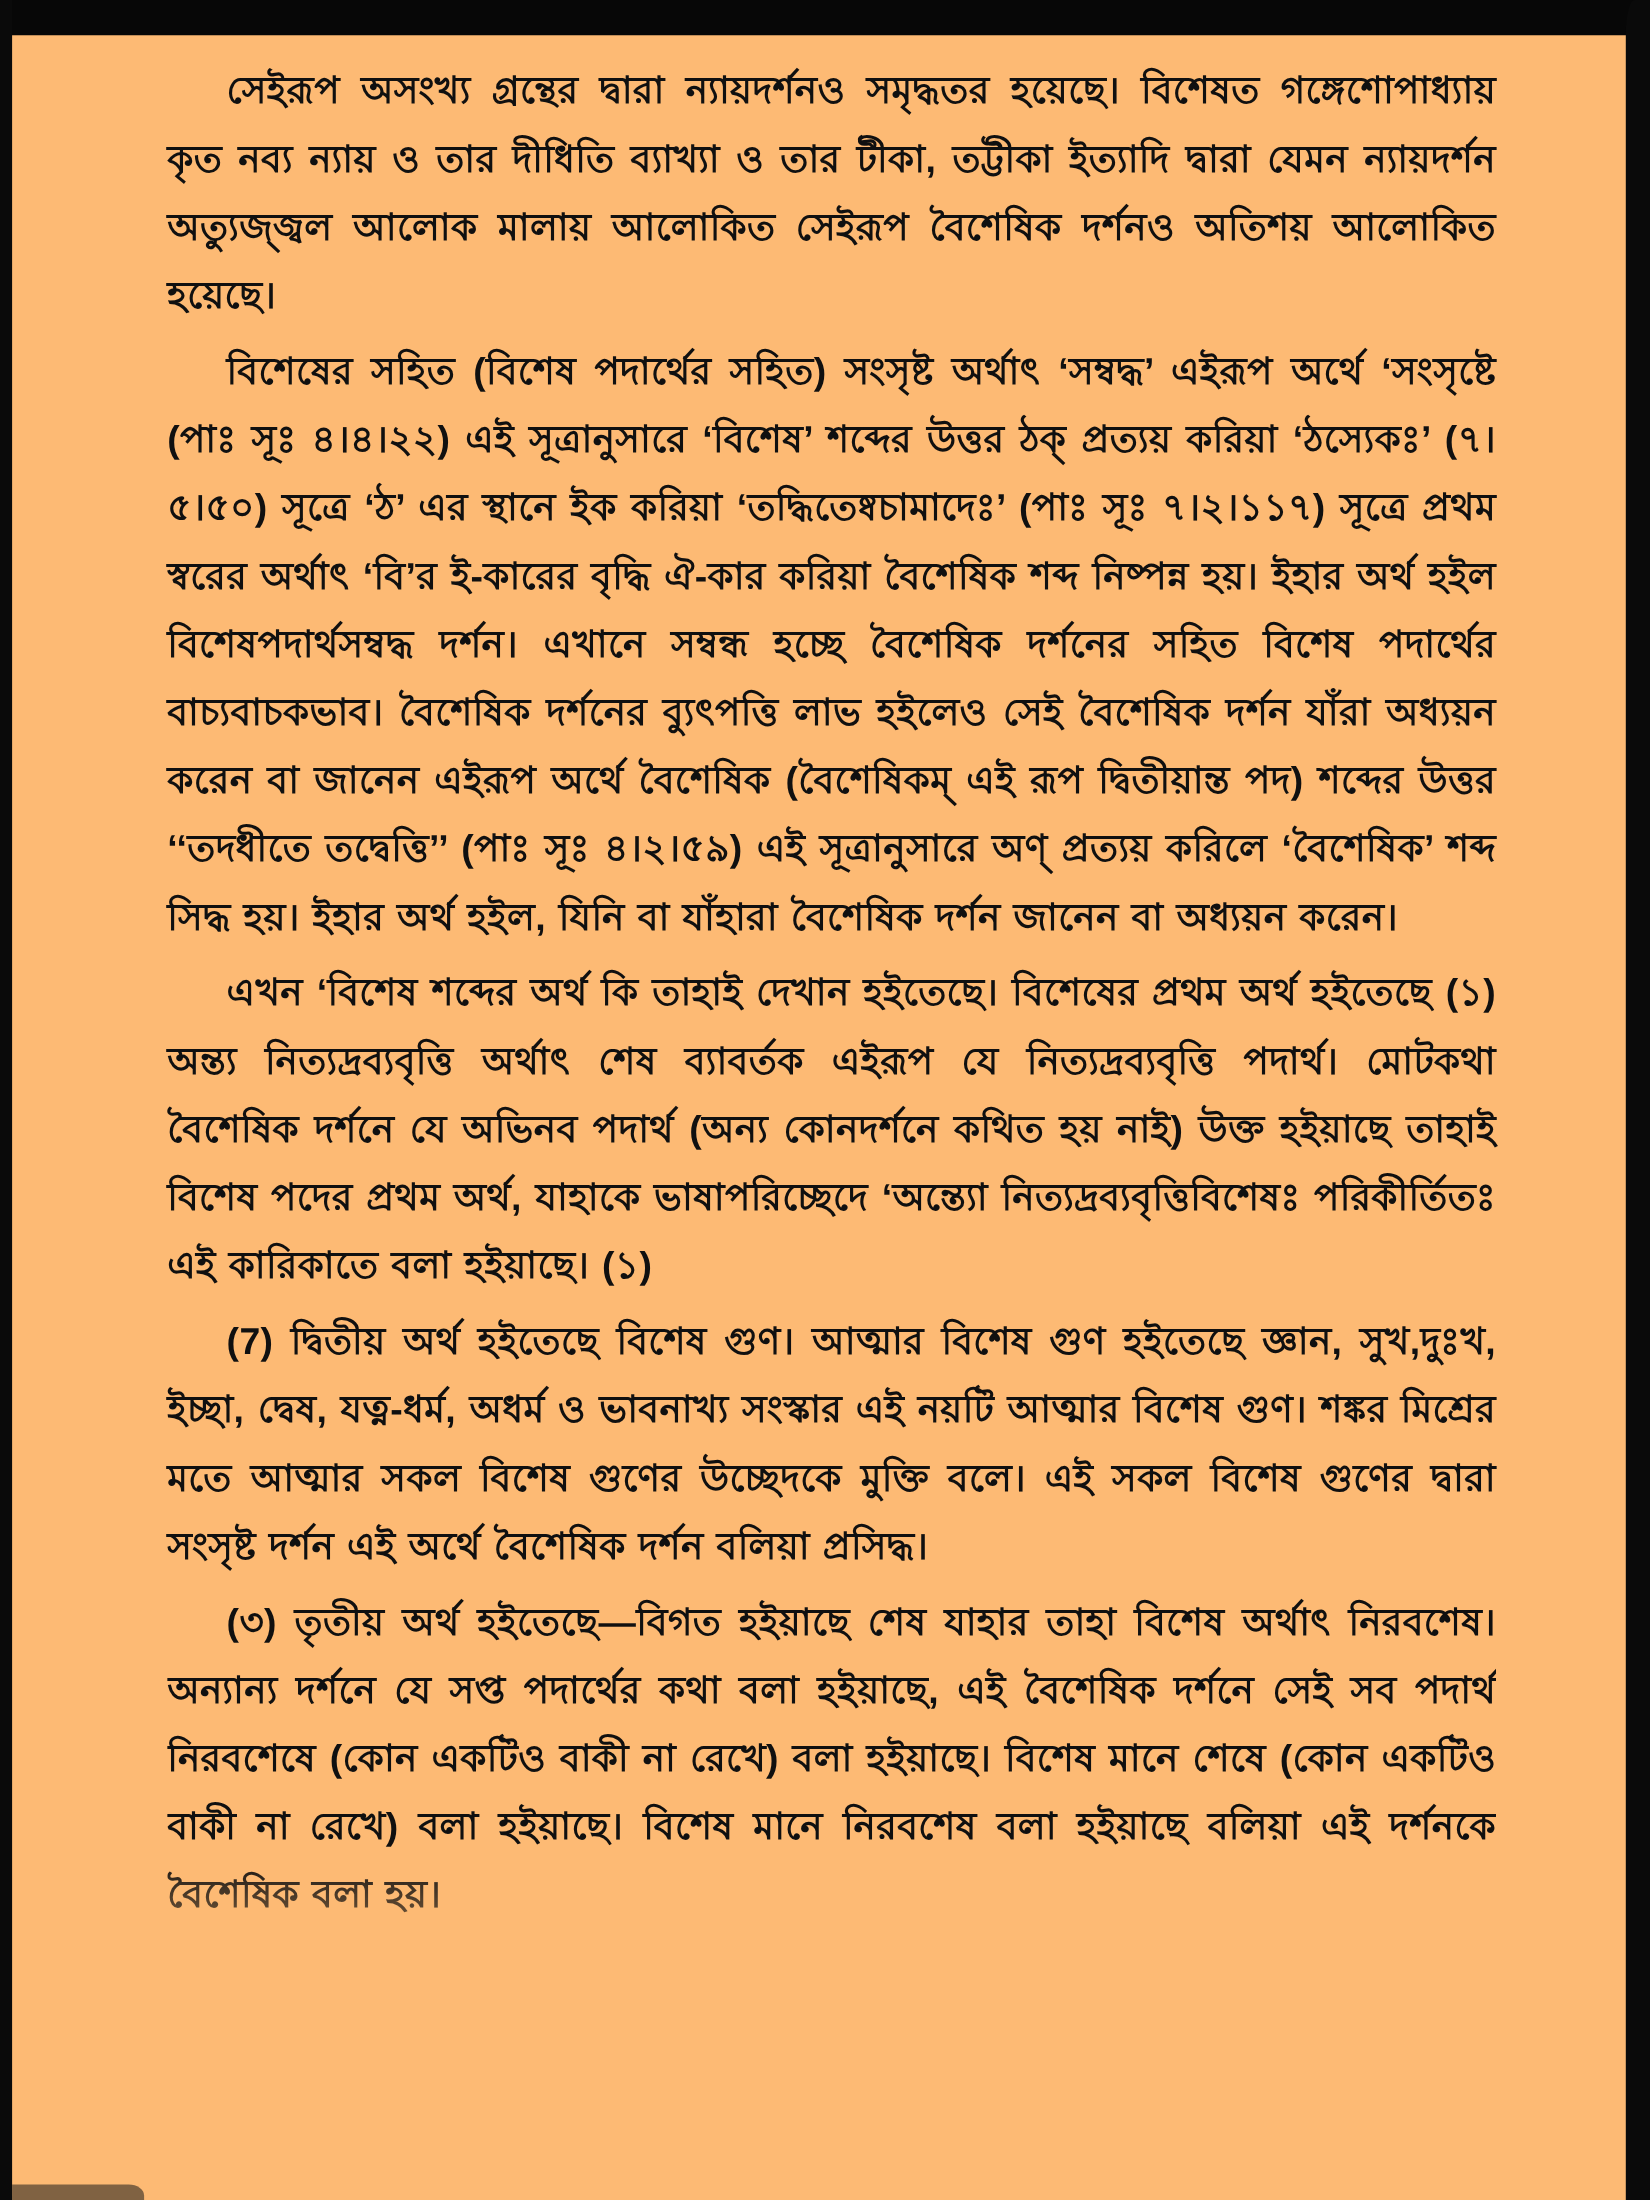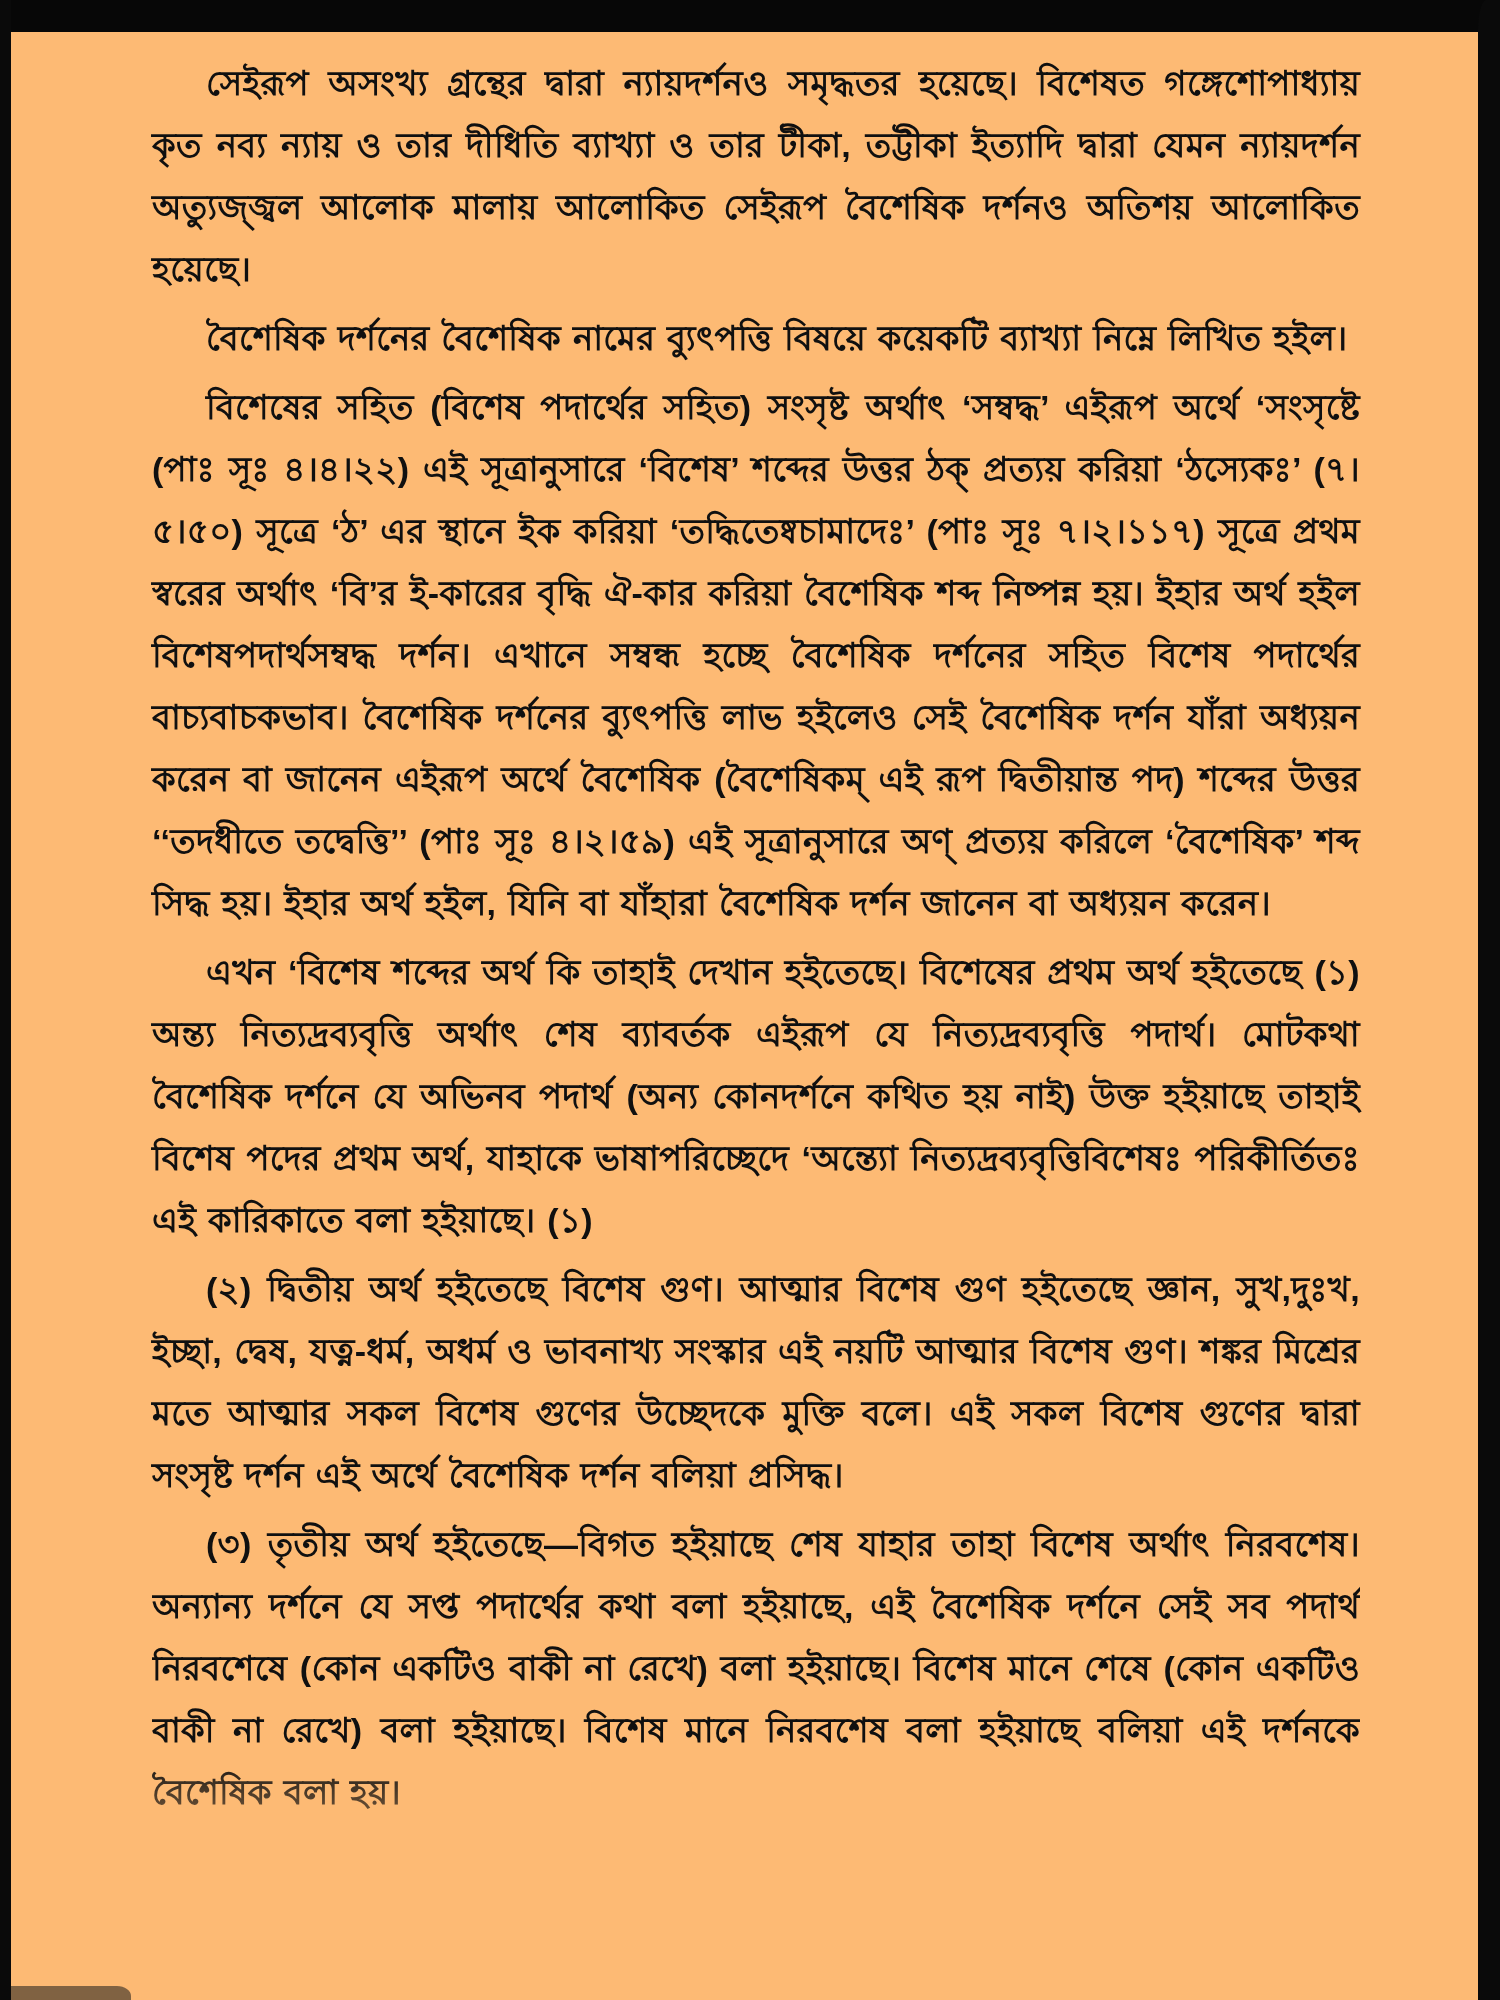--- a/index.html
+++ b/index.html
@@ -78,20 +78,19 @@
 
 <div class="page">
 
   <div class="scan-top"></div>
   <div class="scan-left"></div>
   <div class="scan-right"></div>
   <div class="scan-smudge-bottom"></div>
 
   <div class="text-block">
     <p>সেইরূপ অসংখ্য গ্রন্থের দ্বারা ন্যায়দর্শনও সমৃদ্ধতর হয়েছে। বিশেষত গঙ্গেশোপাধ্যায় কৃত নব্য ন্যায় ও তার দীধিতি ব্যাখ্যা ও তার টীকা, তট্টীকা ইত্যাদি দ্বারা যেমন ন্যায়দর্শন অত্যুজ্জ্বল আলোক মালায় আলোকিত সেইরূপ বৈশেষিক দর্শনও অতিশয় আলোকিত হয়েছে।</p>
-    <p>বৈশেষিক দর্শনের বৈশেষিক নামের ব্যুৎপত্তি বিষয়ে কয়েকটি ব্যাখ্যা নিম্নে লিখিত হইল।</p>
     <p>বিশেষের সহিত (বিশেষ পদার্থের সহিত) সংসৃষ্ট অর্থাৎ ‘সম্বদ্ধ’ এইরূপ অর্থে ‘সংসৃষ্টে (পাঃ সূঃ ৪।৪।২২) এই সূত্রানুসারে ‘বিশেষ’ শব্দের উত্তর ঠক্‌ প্রত্যয় করিয়া ‘ঠস্যেকঃ’ (৭।৫।৫০) সূত্রে ‘ঠ’ এর স্থানে ইক করিয়া ‘তদ্ধিতেষ্বচামাদেঃ’ (পাঃ সূঃ ৭।২।১১৭) সূত্রে প্রথম স্বরের অর্থাৎ ‘বি’র ই-কারের বৃদ্ধি ঐ-কার করিয়া বৈশেষিক শব্দ নিষ্পন্ন হয়। ইহার অর্থ হইল বিশেষপদার্থসম্বদ্ধ দর্শন। এখানে সম্বন্ধ হচ্ছে বৈশেষিক দর্শনের সহিত বিশেষ পদার্থের বাচ্যবাচকভাব। বৈশেষিক দর্শনের ব্যুৎপত্তি লাভ হইলেও সেই বৈশেষিক দর্শন যাঁরা অধ্যয়ন করেন বা জানেন এইরূপ অর্থে বৈশেষিক (বৈশেষিকম্‌ এই রূপ দ্বিতীয়ান্ত পদ) শব্দের উত্তর ‘‘তদধীতে তদ্বেত্তি’’ (পাঃ সূঃ ৪।২।৫৯) এই সূত্রানুসারে অণ্‌ প্রত্যয় করিলে ‘বৈশেষিক’ শব্দ সিদ্ধ হয়। ইহার অর্থ হইল, যিনি বা যাঁহারা বৈশেষিক দর্শন জানেন বা অধ্যয়ন করেন।</p>
     <p>এখন ‘বিশেষ শব্দের অর্থ কি তাহাই দেখান হইতেছে। বিশেষের প্রথম অর্থ হইতেছে (১) অন্ত্য নিত্যদ্রব্যবৃত্তি অর্থাৎ শেষ ব্যাবর্তক এইরূপ যে নিত্যদ্রব্যবৃত্তি পদার্থ। মোটকথা বৈশেষিক দর্শনে যে অভিনব পদার্থ (অন্য কোনদর্শনে কথিত হয় নাই) উক্ত হইয়াছে তাহাই বিশেষ পদের প্রথম অর্থ, যাহাকে ভাষাপরিচ্ছেদে ‘অন্ত্যো নিত্যদ্রব্যবৃত্তিবিশেষঃ পরিকীর্তিতঃ এই কারিকাতে বলা হইয়াছে। (১)</p>
-    <p>(২) দ্বিতীয় অর্থ হইতেছে বিশেষ গুণ। আত্মার বিশেষ গুণ হইতেছে জ্ঞান, সুখ,দুঃখ, ইচ্ছা, দ্বেষ, যত্ন-ধর্ম, অধর্ম ও ভাবনাখ্য সংস্কার এই নয়টি আত্মার বিশেষ গুণ। শঙ্কর মিশ্রের মতে আত্মার সকল বিশেষ গুণের উচ্ছেদকে মুক্তি বলে। এই সকল বিশেষ গুণের দ্বারা সংসৃষ্ট দর্শন এই অর্থে বৈশেষিক দর্শন বলিয়া প্রসিদ্ধ।</p>
+    <p>(7) দ্বিতীয় অর্থ হইতেছে বিশেষ গুণ। আত্মার বিশেষ গুণ হইতেছে জ্ঞান, সুখ,দুঃখ, ইচ্ছা, দ্বেষ, যত্ন-ধর্ম, অধর্ম ও ভাবনাখ্য সংস্কার এই নয়টি আত্মার বিশেষ গুণ। শঙ্কর মিশ্রের মতে আত্মার সকল বিশেষ গুণের উচ্ছেদকে মুক্তি বলে। এই সকল বিশেষ গুণের দ্বারা সংসৃষ্ট দর্শন এই অর্থে বৈশেষিক দর্শন বলিয়া প্রসিদ্ধ।</p>
     <p class="last">(৩) তৃতীয় অর্থ হইতেছে—বিগত হইয়াছে শেষ যাহার তাহা বিশেষ অর্থাৎ নিরবশেষ। অন্যান্য দর্শনে যে সপ্ত পদার্থের কথা বলা হইয়াছে, এই বৈশেষিক দর্শনে সেই সব পদার্থ নিরবশেষে (কোন একটিও বাকী না রেখে) বলা হইয়াছে। বিশেষ মানে শেষে (কোন একটিও বাকী না রেখে) বলা হইয়াছে। বিশেষ মানে নিরবশেষ বলা হইয়াছে বলিয়া এই দর্শনকে বৈশেষিক বলা হয়।</p>
   </div>
 
 </div>
 
 </body></html>

